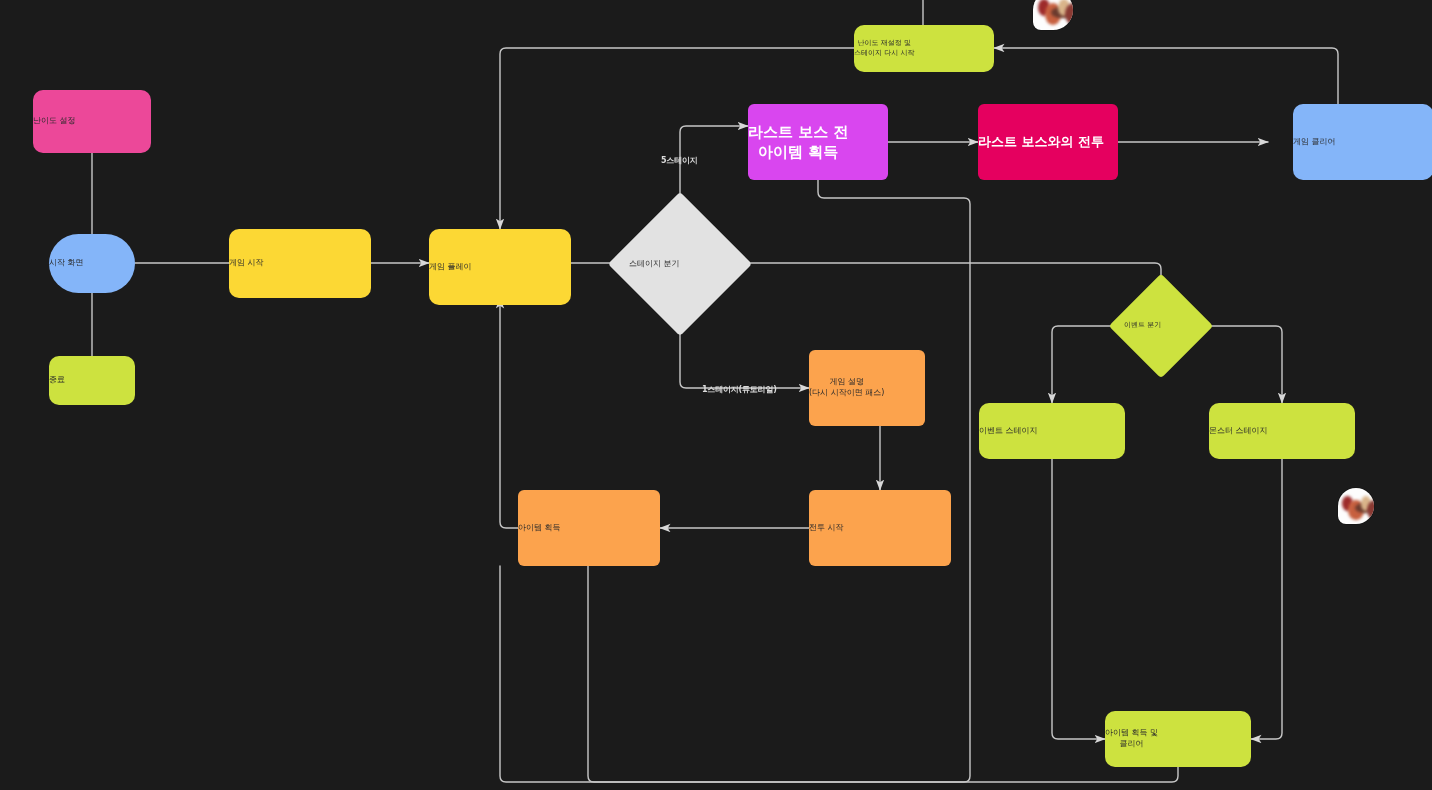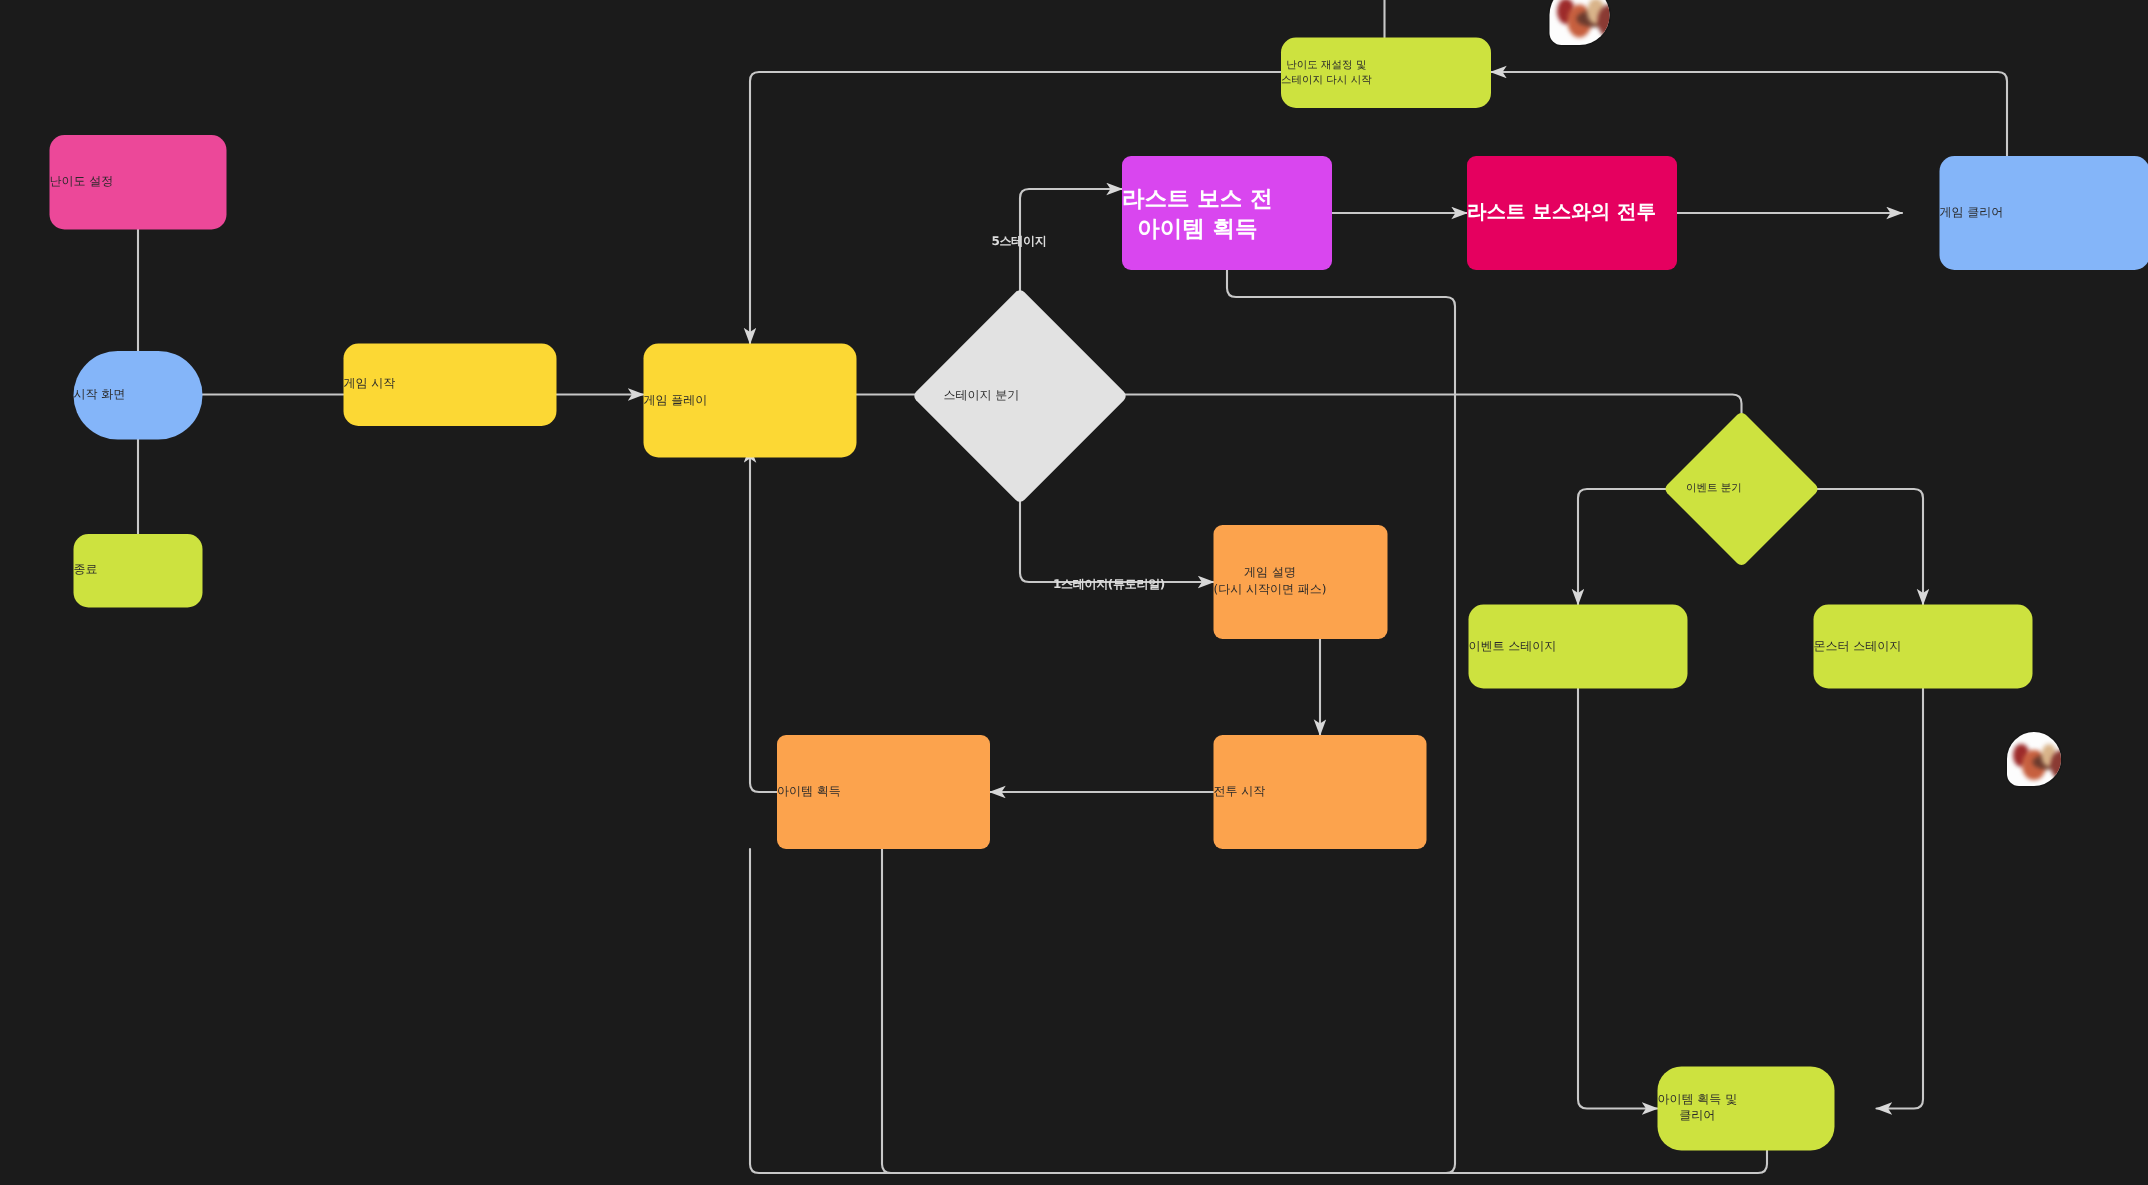--- a/index.html
+++ b/index.html
@@ -133,37 +133,37 @@
 
       <path d="M588,566 L588,776 Q588,782 594,782 L1172,782 Q1178,782 1178,776 L1178,767"></path>
 
     </g>
   </svg>
 
   <div id="node-layer">
       <div class="node n-round" style="left: 33px; top: 90px; width: 118px; height: 63px; font-size: 8px; font-weight: 400; background: #ec4899;"><span>난이도 설정</span></div>
       <div class="node n-pill" style="left: 49px; top: 234px; width: 86px; height: 59px; font-size: 8px; font-weight: 400; background: rgb(132, 181, 249);"><span>시작 화면</span></div>
       <div class="node n-round" style="left: 49px; top: 356px; width: 86px; height: 49px; font-size: 8px; font-weight: 400; background: rgb(205, 226, 63);"><span>종료</span></div>
-      <div class="node n-round" style="left: 229px; top: 229px; width: 142px; height: 55px; font-size: 8px; font-weight: 400; background: rgb(252, 216, 52);"><span>게임 시작</span></div>
+      <div class="node n-round" style="left: 229px; top: 229px; width: 142px; height: 69px; font-size: 8px; font-weight: 400; background: rgb(252, 216, 52);"><span>게임 시작</span></div>
       <div class="node n-round" style="left: 429px; top: 229px; width: 142px; height: 76px; font-size: 8px; font-weight: 400; background: rgb(252, 216, 52);"><span>게임 플레이</span></div>
       <div class="node n-diamond" style="left: 629px; top: 213px; width: 102px; height: 102px; font-size: 8px; font-weight: 400;"><div class="dia-shape" style="background: rgb(226, 226, 226);"></div><span class="dia-label">스테이지 분기</span></div>
       <div class="node n-round" style="left: 854px; top: 25px; width: 140px; height: 47px; font-size: 7px; font-weight: 400; background: rgb(205, 226, 63);"><span>난이도 재설정 및
 스테이지 다시 시작</span></div>
       <div class="node n-rect" style="left: 748px; top: 104px; width: 140px; height: 76px; font-size: 15px; font-weight: 700; color: rgb(255, 255, 255); background: #d946ef;"><span>라스트 보스 전
 아이템 획득</span></div>
       <div class="node n-rect" style="left: 978px; top: 104px; width: 140px; height: 76px; font-size: 13px; font-weight: 700; color: rgb(255, 255, 255); background: rgb(229, 0, 95);"><span>라스트 보스와의 전투</span></div>
       <div class="node n-round" style="left: 1268px; top: 104px; width: 140px; height: 76px; font-size: 8px; font-weight: 400; background: rgb(132, 181, 249); margin-left: 25px;"><span>게임 클리어</span></div>
       <div class="node n-rect" style="left: 809px; top: 350px; width: 116px; height: 76px; font-size: 8px; font-weight: 400; background: rgb(252, 163, 77);"><span>게임 설명
 (다시 시작이면 패스)</span></div>
       <div class="node n-rect" style="left: 809px; top: 490px; width: 142px; height: 76px; font-size: 8px; font-weight: 400; background: rgb(252, 163, 77);"><span>전투 시작</span></div>
       <div class="node n-rect" style="left: 518px; top: 490px; width: 142px; height: 76px; font-size: 8px; font-weight: 400; background: rgb(252, 163, 77);"><span>아이템 획득</span></div>
       <div class="node n-diamond" style="left: 1124px; top: 289px; width: 74px; height: 74px; font-size: 7px; font-weight: 400;"><div class="dia-shape" style="background: rgb(205, 226, 63);"></div><span class="dia-label">이벤트 분기</span></div>
       <div class="node n-round" style="left: 979px; top: 403px; width: 146px; height: 56px; font-size: 8px; font-weight: 400; background: rgb(205, 226, 63);"><span>이벤트 스테이지</span></div>
       <div class="node n-round" style="left: 1209px; top: 403px; width: 146px; height: 56px; font-size: 8px; font-weight: 400; background: rgb(205, 226, 63);"><span>몬스터 스테이지</span></div>
-      <div class="node n-round" style="left: 1105px; top: 711px; width: 118px; height: 56px; font-size: 8px; font-weight: 400; background: rgb(205, 226, 63); border-radius: 16px;"><span>아이템 획득 및
+      <div class="node n-round" style="left: 1105px; top: 711px; width: 146px; height: 56px; font-size: 8px; font-weight: 400; background: rgb(205, 226, 63);"><span>아이템 획득 및
 클리어</span></div>
     </div>
 
   <div id="label-layer">
       <div class="edge-label" style="left: 661px; top: 155px;">5스테이지</div>
       <div class="edge-label" style="left: 702px; top: 384px;">1스테이지(튜토리얼)</div>
     </div>
 
   <div id="sticker-layer">
       <div class="sticker" style="left: 1033px; top: -10px; width: 40px; height: 40px;">

